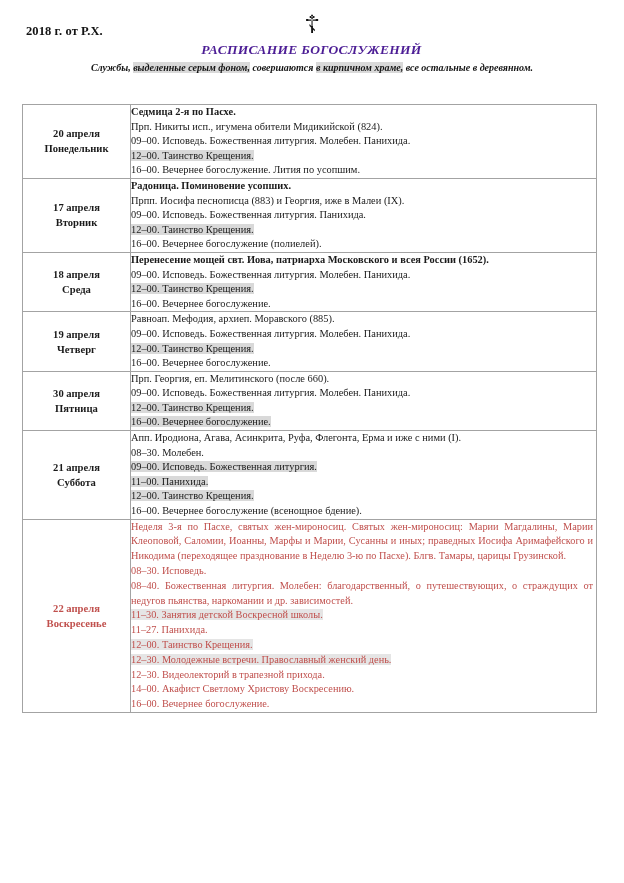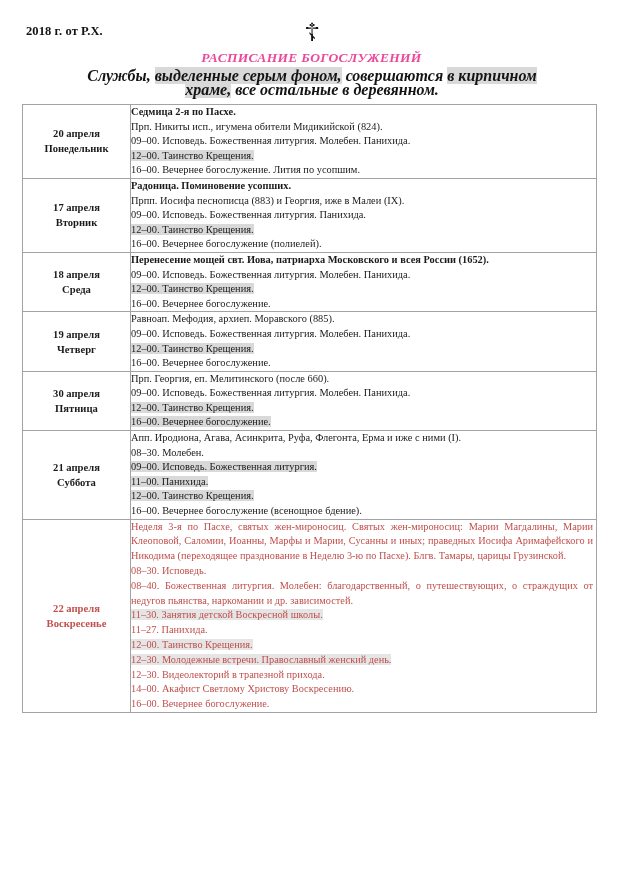--- a/index.html
+++ b/index.html
@@ -13,21 +13,21 @@
     height: 883px;
     overflow: hidden;
     font-family: "Liberation Serif", "DejaVu Serif", serif;
     color: #1a1a1a;
     position: relative;
   }
   .page {
     width: 624px;
     height: 883px;
     box-sizing: border-box;
-    padding: 8px;
+    padding: 0;
     position: relative;
   }
 
   
   .year {
     position: absolute;
     left: 26px;
     top: 24px;
     font-family: "Liberation Serif", "DejaVu Serif", serif;
     font-weight: bold;
@@ -46,27 +46,27 @@
     display: block;
     margin: 0 auto 2px auto;
     height: 28px;
     font-family: "DejaVu Sans", sans-serif;
   }
   .doc-title {
     font-weight: bold;
     font-style: italic;
     font-size: 13.5px;
     letter-spacing: 0.3px;
-    color: #ec4899;
+    color: #4c1d95;
     margin: 2px 1px 3px 0;
   }
   .doc-subtitle {
     font-weight: bold;
     font-style: italic;
-    font-size: 16px;
+    font-size: 10px;
     line-height: 13.5px;
     color: #141414;
     margin: 0 auto;
     width: 470px;
   }
   .hl {
     background: #d9d9d9;
   }
 
   

